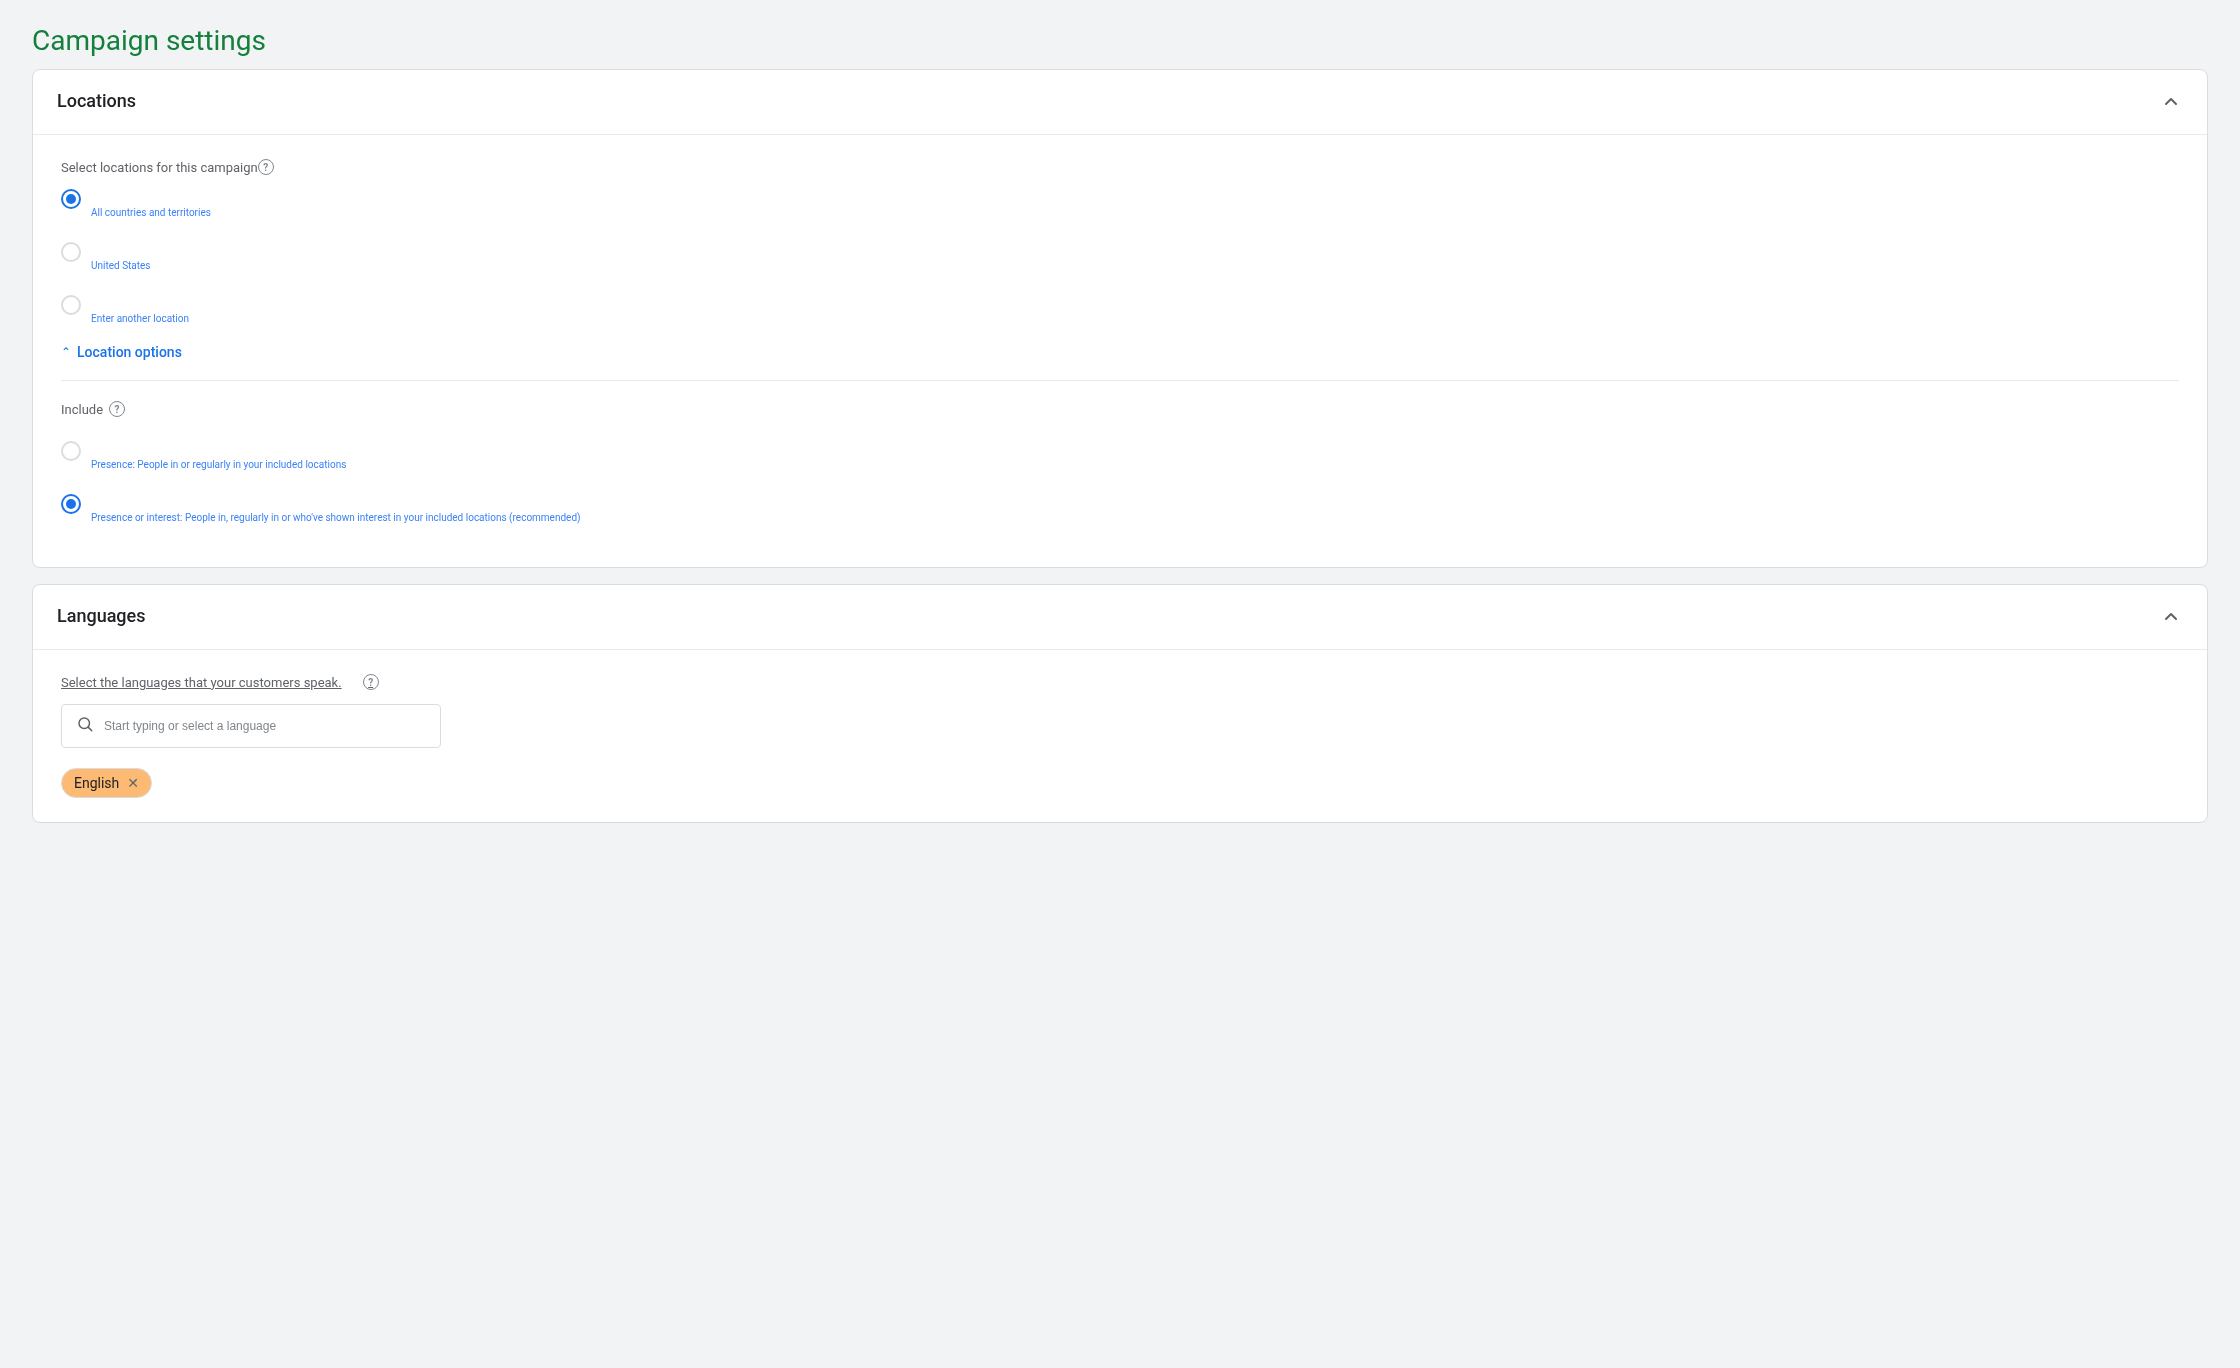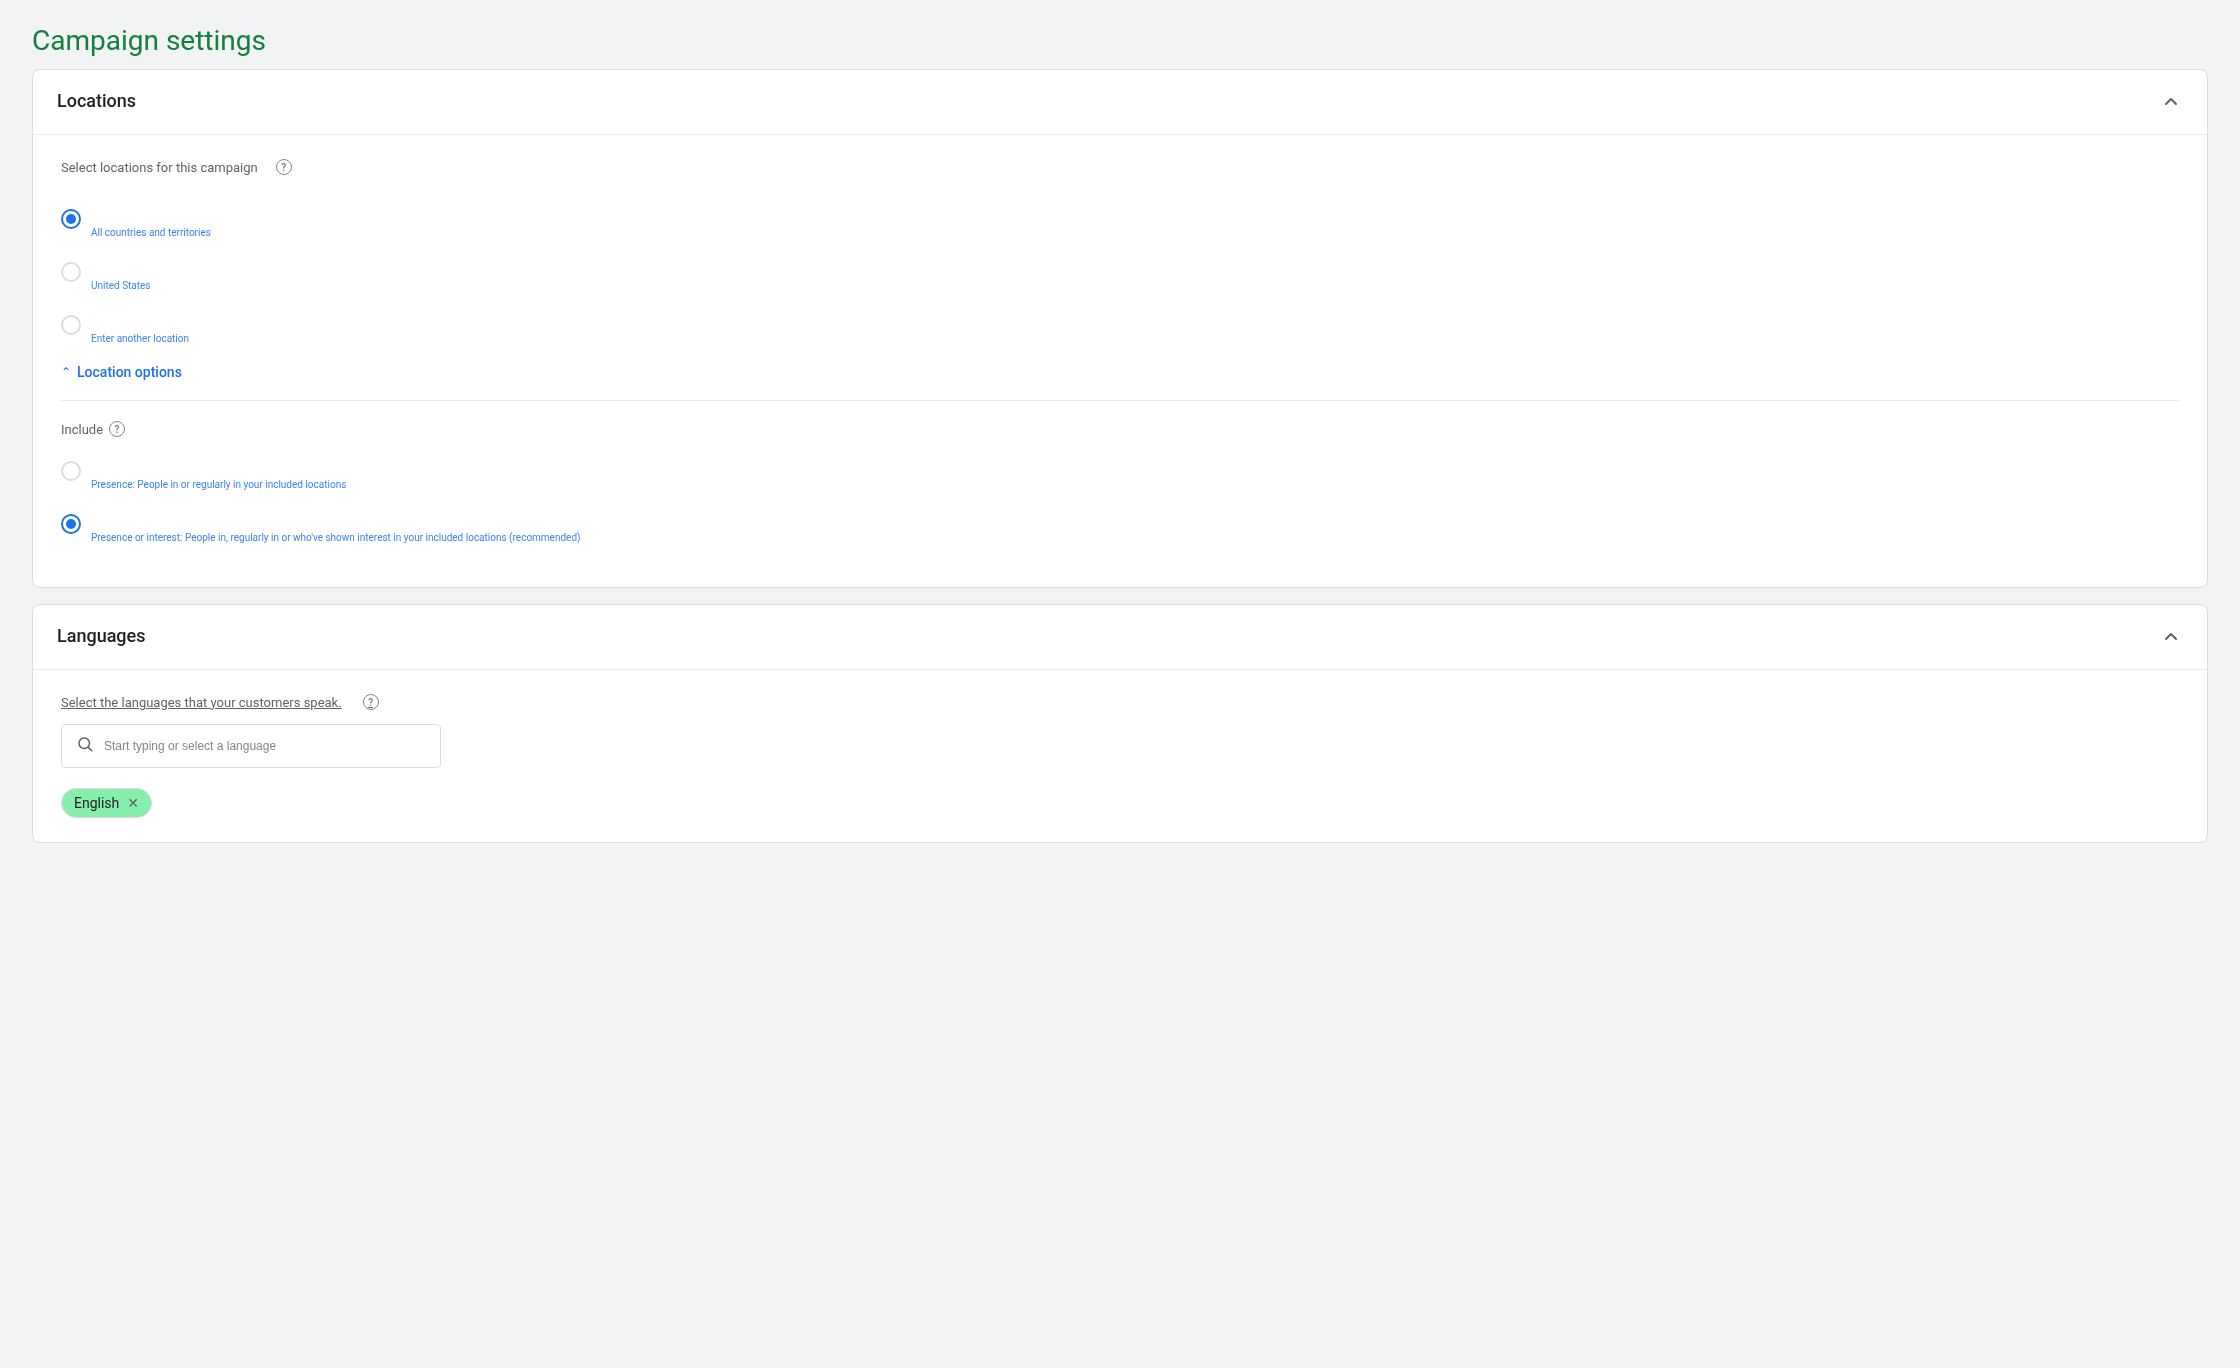--- a/index.html
+++ b/index.html
@@ -57,24 +57,24 @@
       color: #5f6368;
     }
 
     .card-body {
       padding: 24px 28px;
     }
 
     .section-label {
       font-size: 13px;
       color: #5f6368;
-      margin-bottom: 24px;
-      display: flex;
-      align-items: center;
-      gap: 18px;
+      margin-bottom: 4px;
+      display: flex;
+      align-items: center;
+      gap: 0;
     }
 
     .help-icon {
       display: inline-flex;
       align-items: center;
       justify-content: center;
       width: 16px;
       height: 16px;
       border-radius: 50%;
       border: 1.5px solid #80868b;
@@ -203,21 +203,21 @@
 
     .language-tag {
       display: inline-flex;
       align-items: center;
       gap: 8px;
       border: 1px solid #dadce0;
       border-radius: 16px;
       padding: 6px 12px;
       font-size: 14px;
       color: #202124;
-      background: #86efac;
+      background: #fdba74;
       cursor: pointer;
     }
 
     .tag-close {
       font-size: 14px;
       color: #5f6368;
       cursor: pointer;
       line-height: 1;
     }
   </style>

